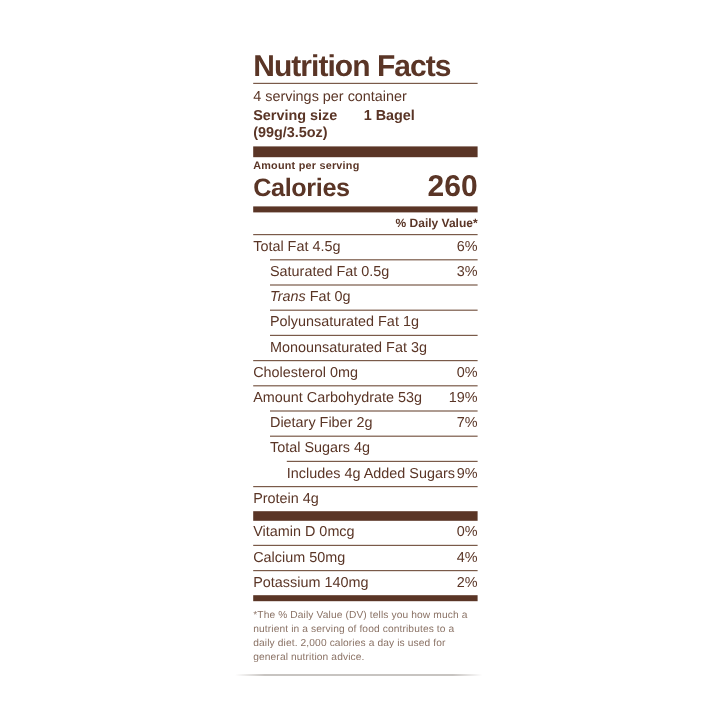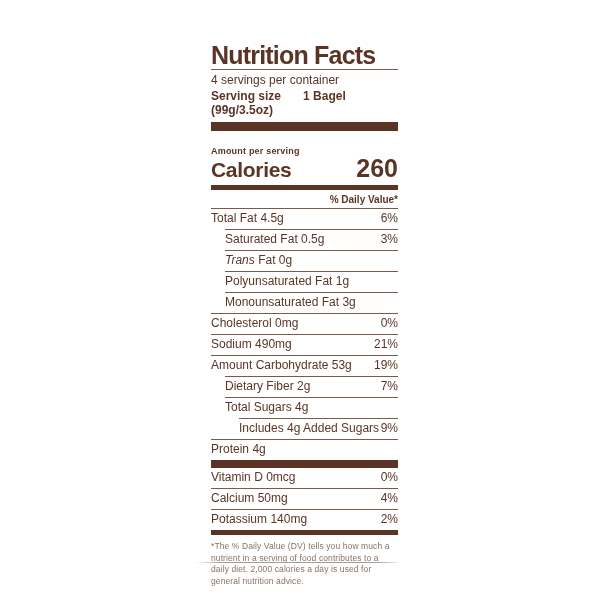--- a/index.html
+++ b/index.html
@@ -21,21 +21,21 @@
 
   .servings{font-size:12px;line-height:14px;margin-top:3px;}
   .serving-size{font-size:12px;font-weight:bold;line-height:14px;margin-top:2px;}
   .serving-size .val{margin-left:22px;}
 
   .bar{background:var(--ink);width:100%;}
   .bar-thick{height:9px;margin-top:5px;}
   .bar-med{height:5px;}
   .bar-protein{height:8px;}
 
-  .aps{font-size:9px;font-weight:bold;letter-spacing:0.2px;margin-top:15px;line-height:10px;}
+  .aps{font-size:9px;font-weight:bold;letter-spacing:0.2px;margin-top:2px;line-height:10px;}
   .cal-row{display:flex;justify-content:space-between;align-items:baseline;margin-top:0px;margin-bottom:4px;gap:43px;}
   .cal-word{font-size:21px;font-weight:bold;letter-spacing:-0.3px;line-height:23px;}
   .cal-num{font-size:25px;font-weight:bold;line-height:25px;}
 
   .dv-header{font-size:10px;font-weight:bold;text-align:right;padding:4px 0 3px;line-height:11px;}
 
   .row{display:flex;justify-content:space-between;align-items:baseline;
     font-size:12px;line-height:13px;padding:3px 0 4px;border-top:1px solid var(--rule);}
   .row .nm{white-space:nowrap;}
   .b{font-weight:normal;}
@@ -97,24 +97,20 @@
     <div class="row ind1">
       <span class="nm"><span>Monounsaturated Fat</span> <span>3g</span></span>
       <span></span>
     </div>
 
     <div class="row">
       <span class="nm"><span class="b">Cholesterol</span> <span>0mg</span></span>
       <span class="b">0%</span>
     </div>
 
-    <div class="row">
-      <span class="nm"><span class="b">Sodium</span> <span>490mg</span></span>
-      <span class="b">21%</span>
-    </div>
 
     <div class="row">
       <span class="nm"><span class="b">Amount Carbohydrate</span> <span>53g</span></span>
       <span class="b">19%</span>
     </div>
 
     <div class="row ind1">
       <span class="nm"><span>Dietary Fiber</span> <span>2g</span></span>
       <span class="b">7%</span>
     </div>

